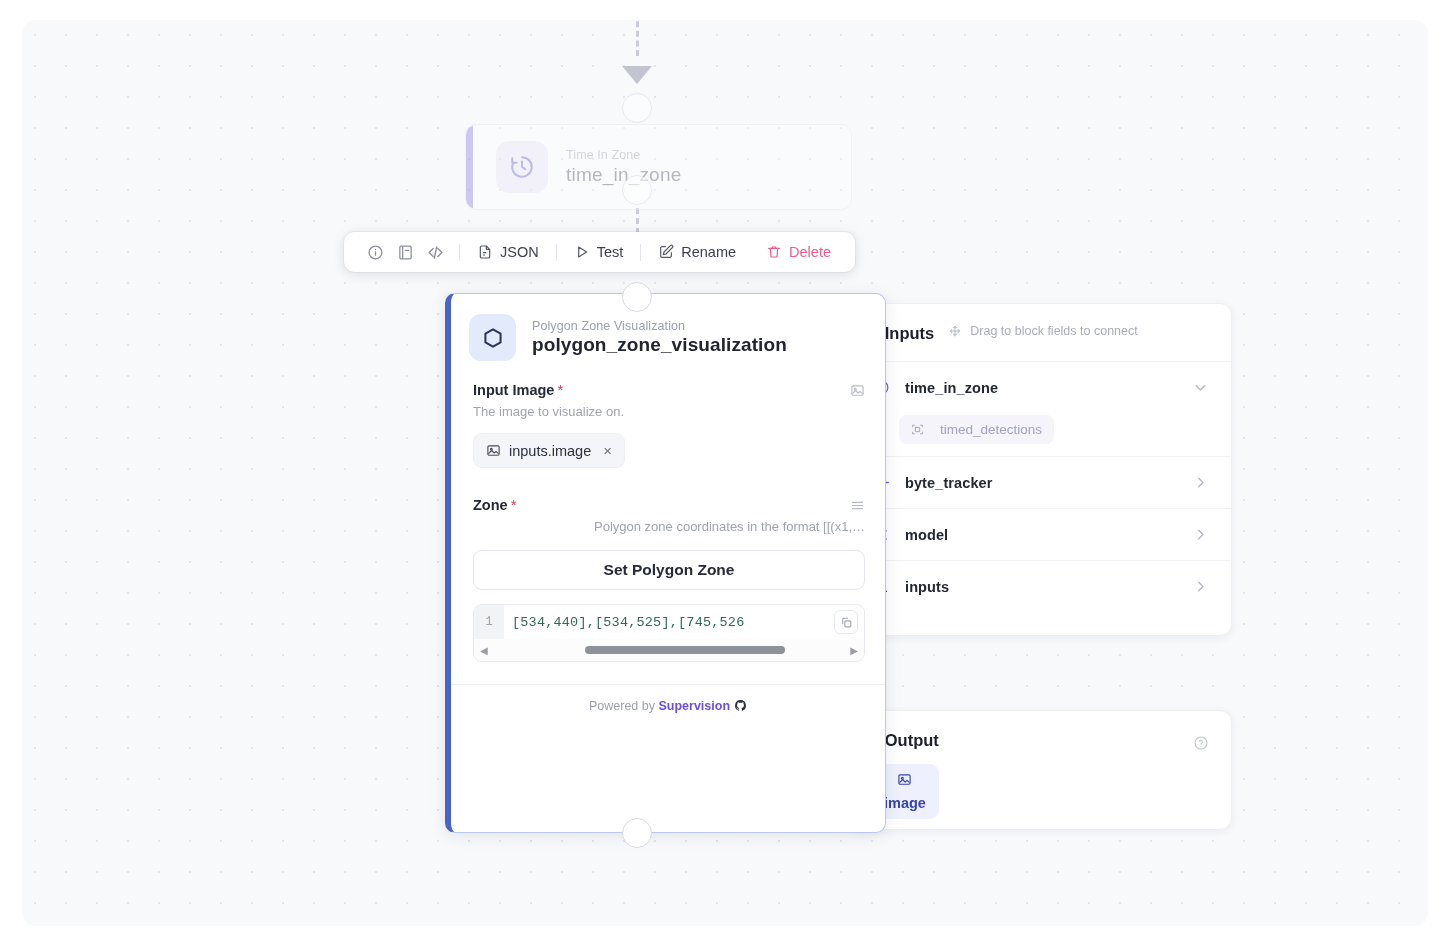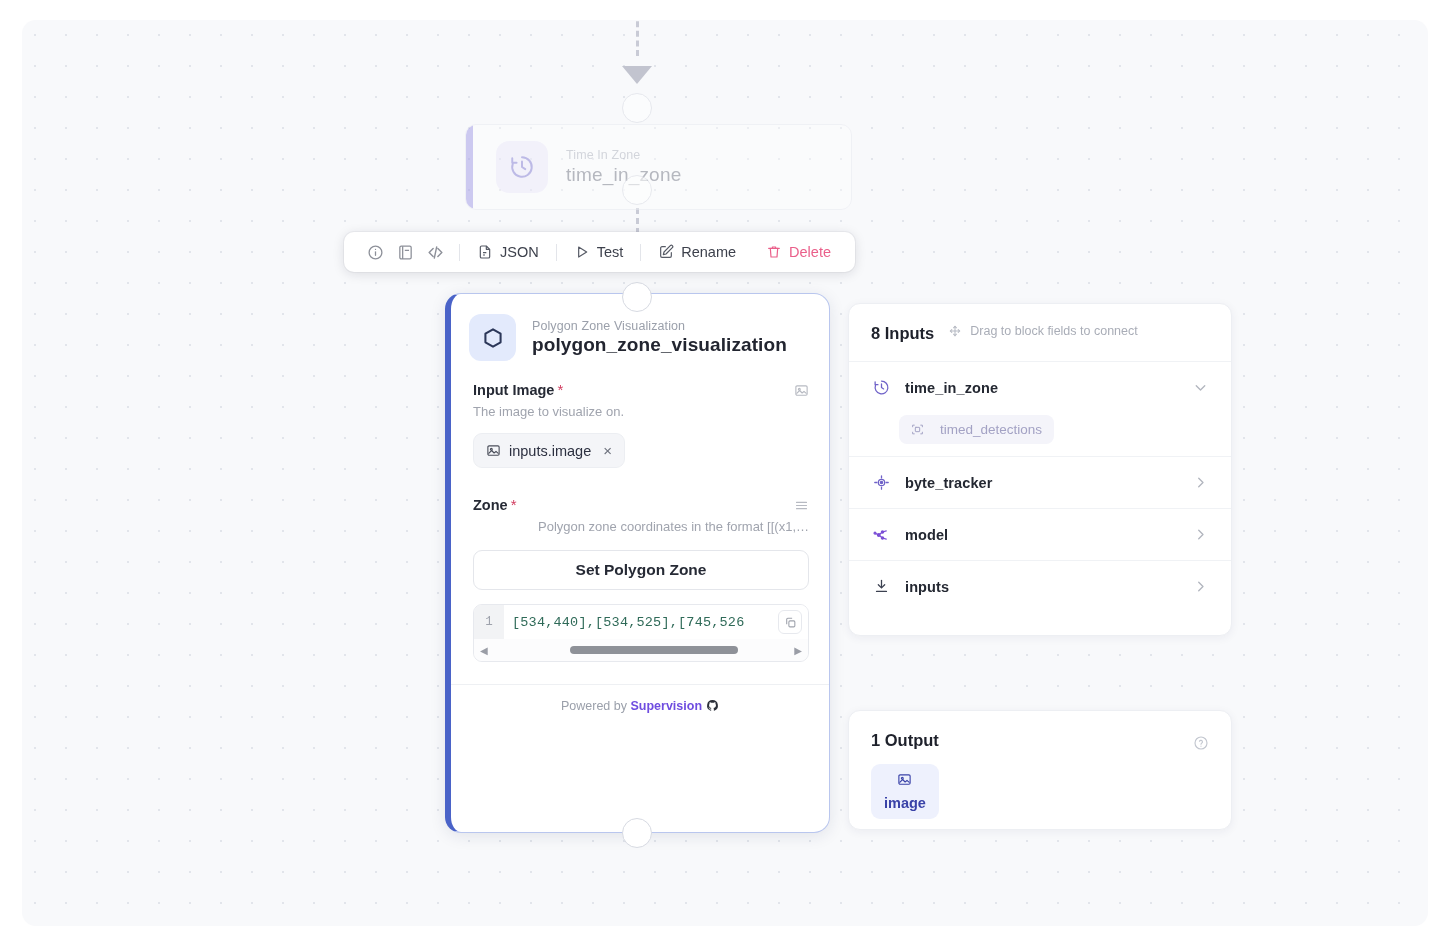--- a/index.html
+++ b/index.html
@@ -109,25 +109,25 @@
     font-size: 14.5px; color:#3d414c; padding: 0 8px;
     cursor:pointer; white-space: nowrap;
   }
   .tb-item.danger { color:#ea5f8a; }
   .tb-item svg { display:block; }
 
   
   .block {
     position: absolute;
     left: 445px; top: 293px;
-    width: 385px; height: 540px;
+    width: 441px; height: 540px;
     background: #ffffff;
     border: 1.5px solid #b9c6ee;
     border-left: 6px solid #4a63c8;
-    border-radius: 16px;
+    border-radius: 10px;
     box-shadow: 0 3px 16px rgba(30,40,80,.10);
     z-index: 5;
     overflow: hidden;
   }
   .block-head { display:flex; align-items:center; padding: 20px 20px 4px 18px; }
   .block-head .bicon {
     width: 47px; height: 47px; border-radius: 12px;
     background: #e3eafc; display:flex; align-items:center; justify-content:center;
     flex:none;
   }

